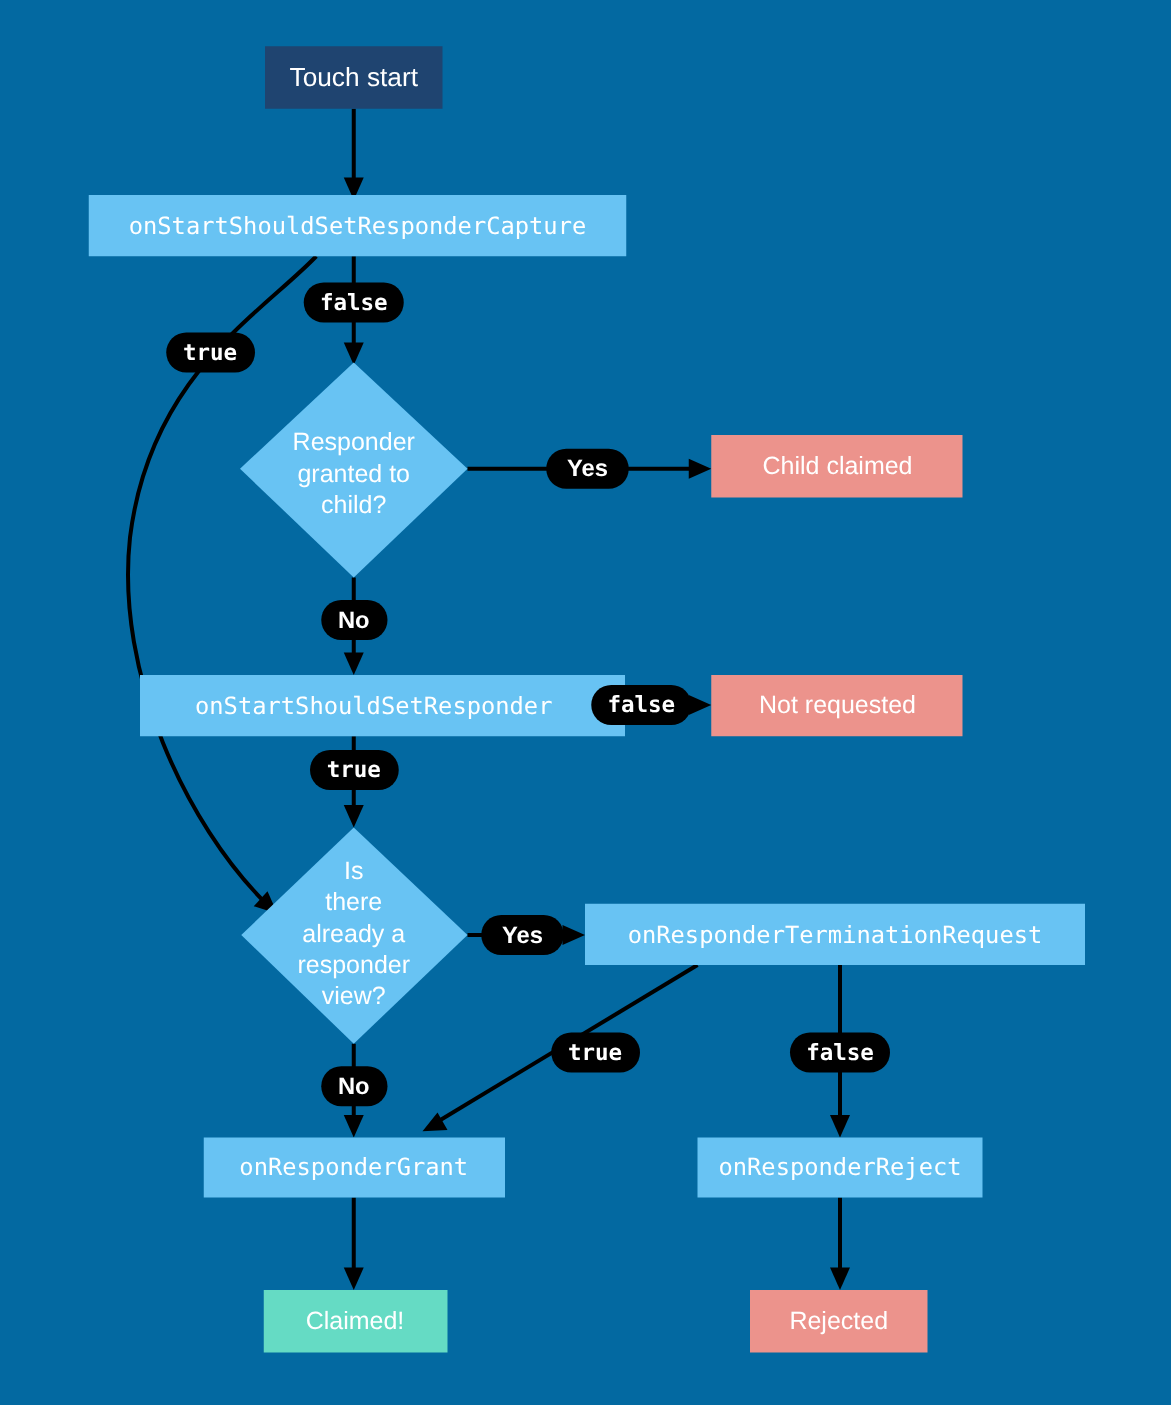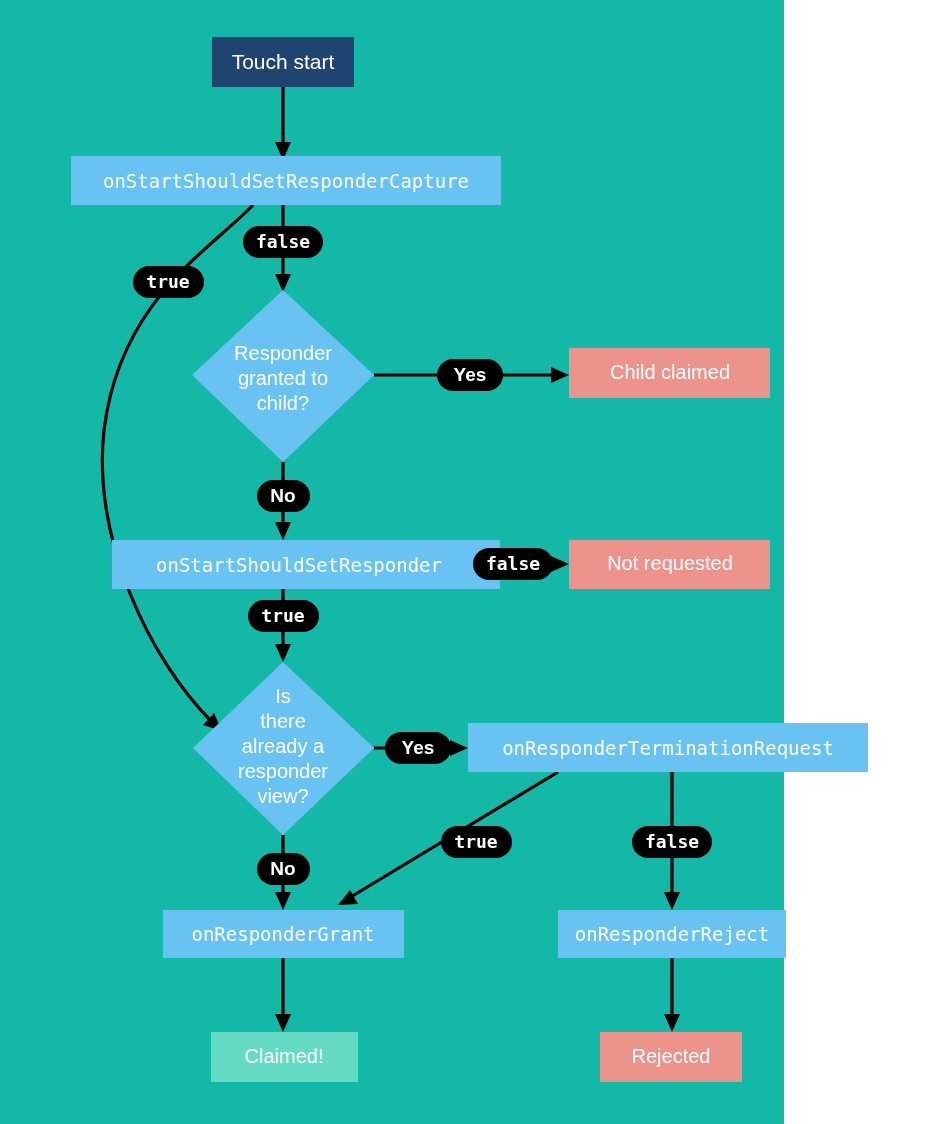--- a/index.html
+++ b/index.html
@@ -8,23 +8,23 @@
     background: #ffffff;
   }
   body {
     width: 937px;
     height: 1124px;
     font-family: "Liberation Sans", sans-serif;
     overflow: hidden;
   }
   #flowchart-root {
     position: relative;
-    width: 784px;
+    width: 937px;
     height: 1124px;
-    background: #14b8a6;
+    background: #0369a1;
   }
   svg#flow-svg {
     position: absolute;
     left: 0;
     top: 0;
     width: 937px;
     height: 1124px;
     display: block;
   }
   .node-rect { stroke: none; }

